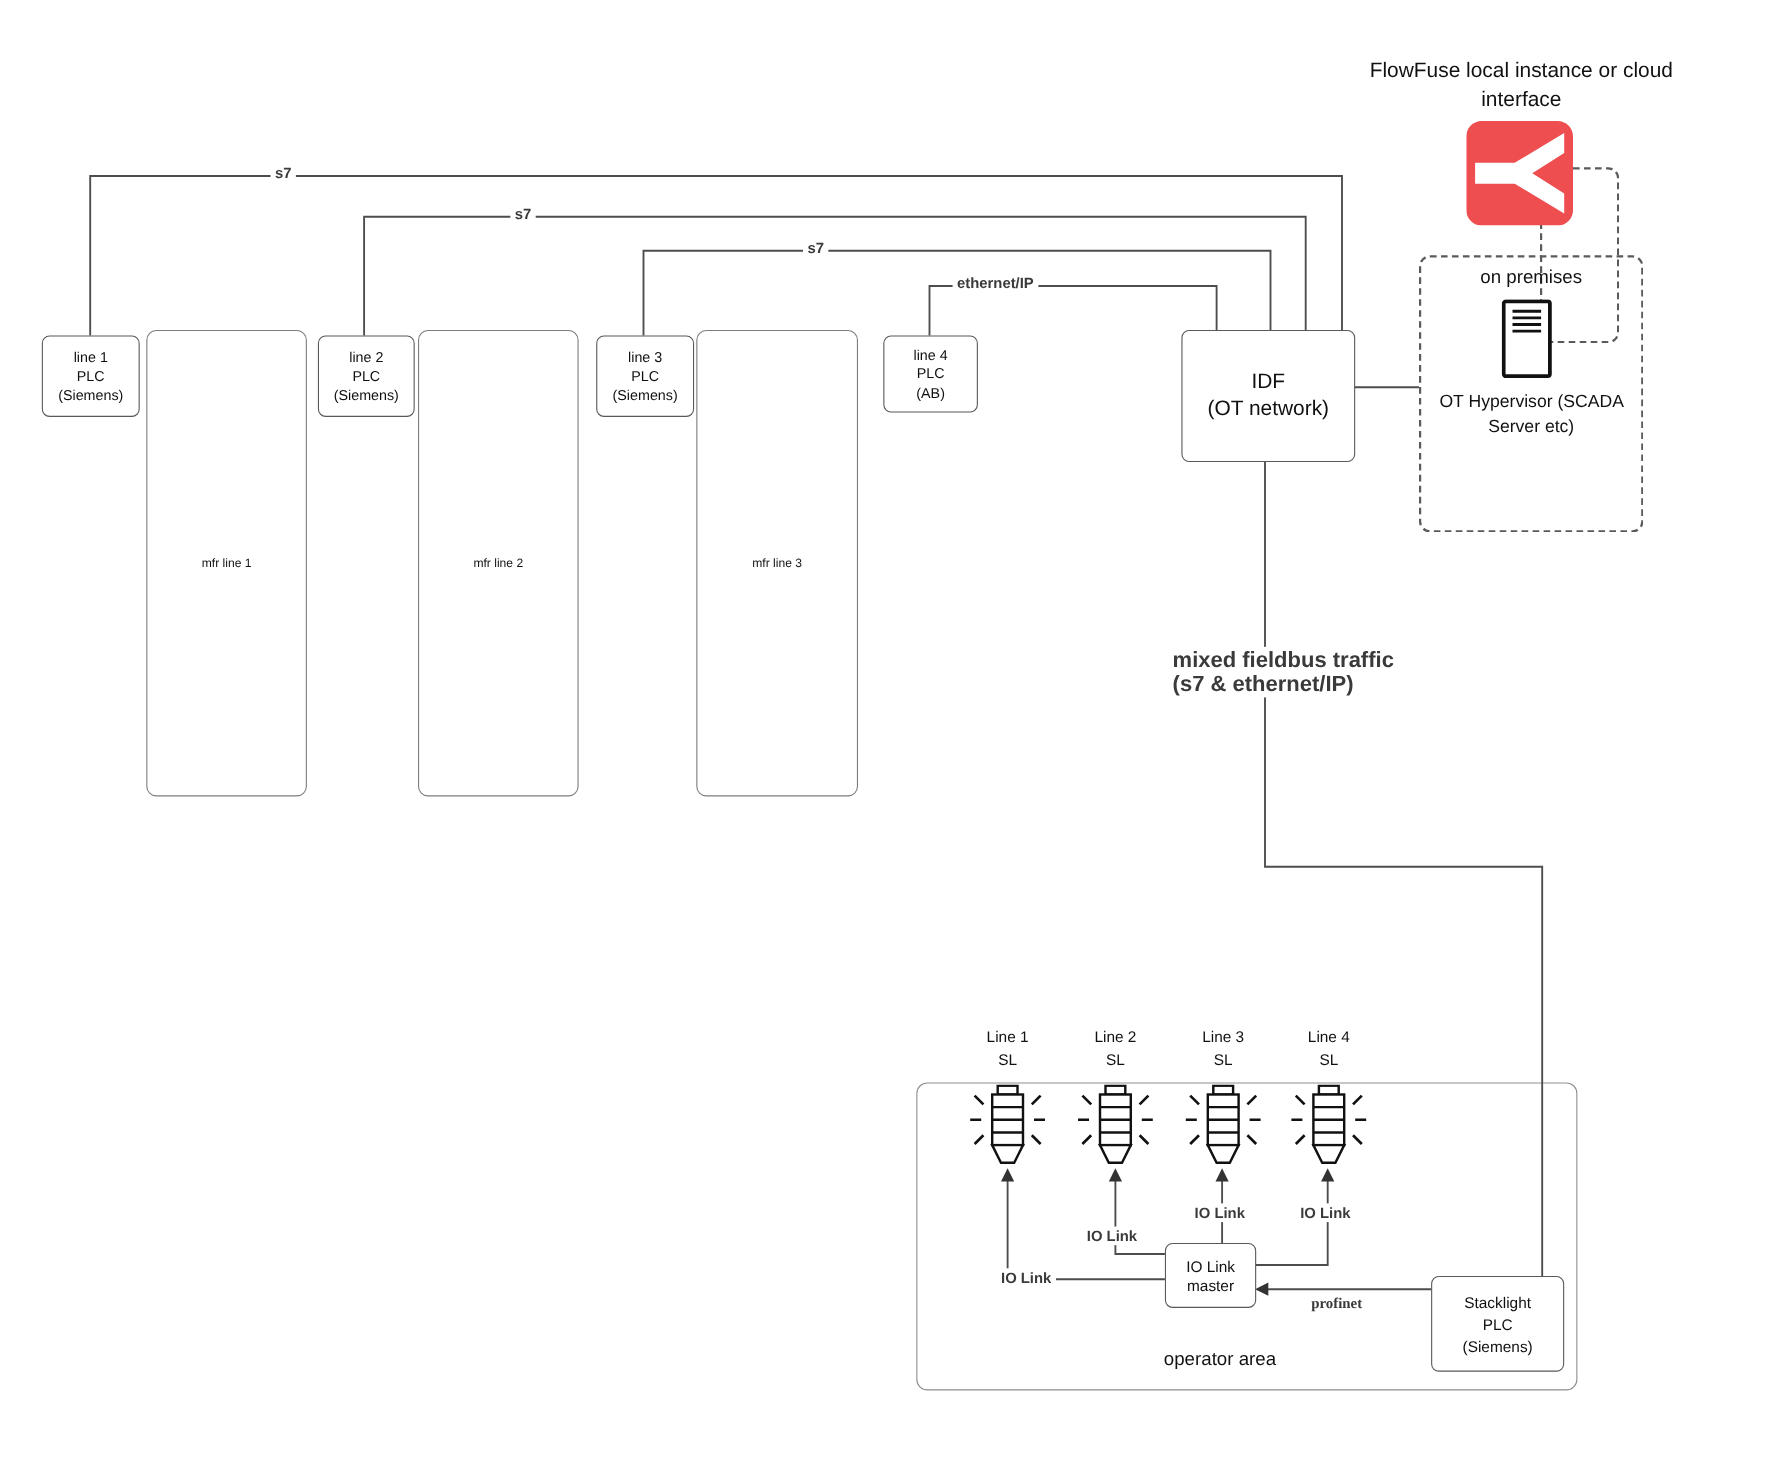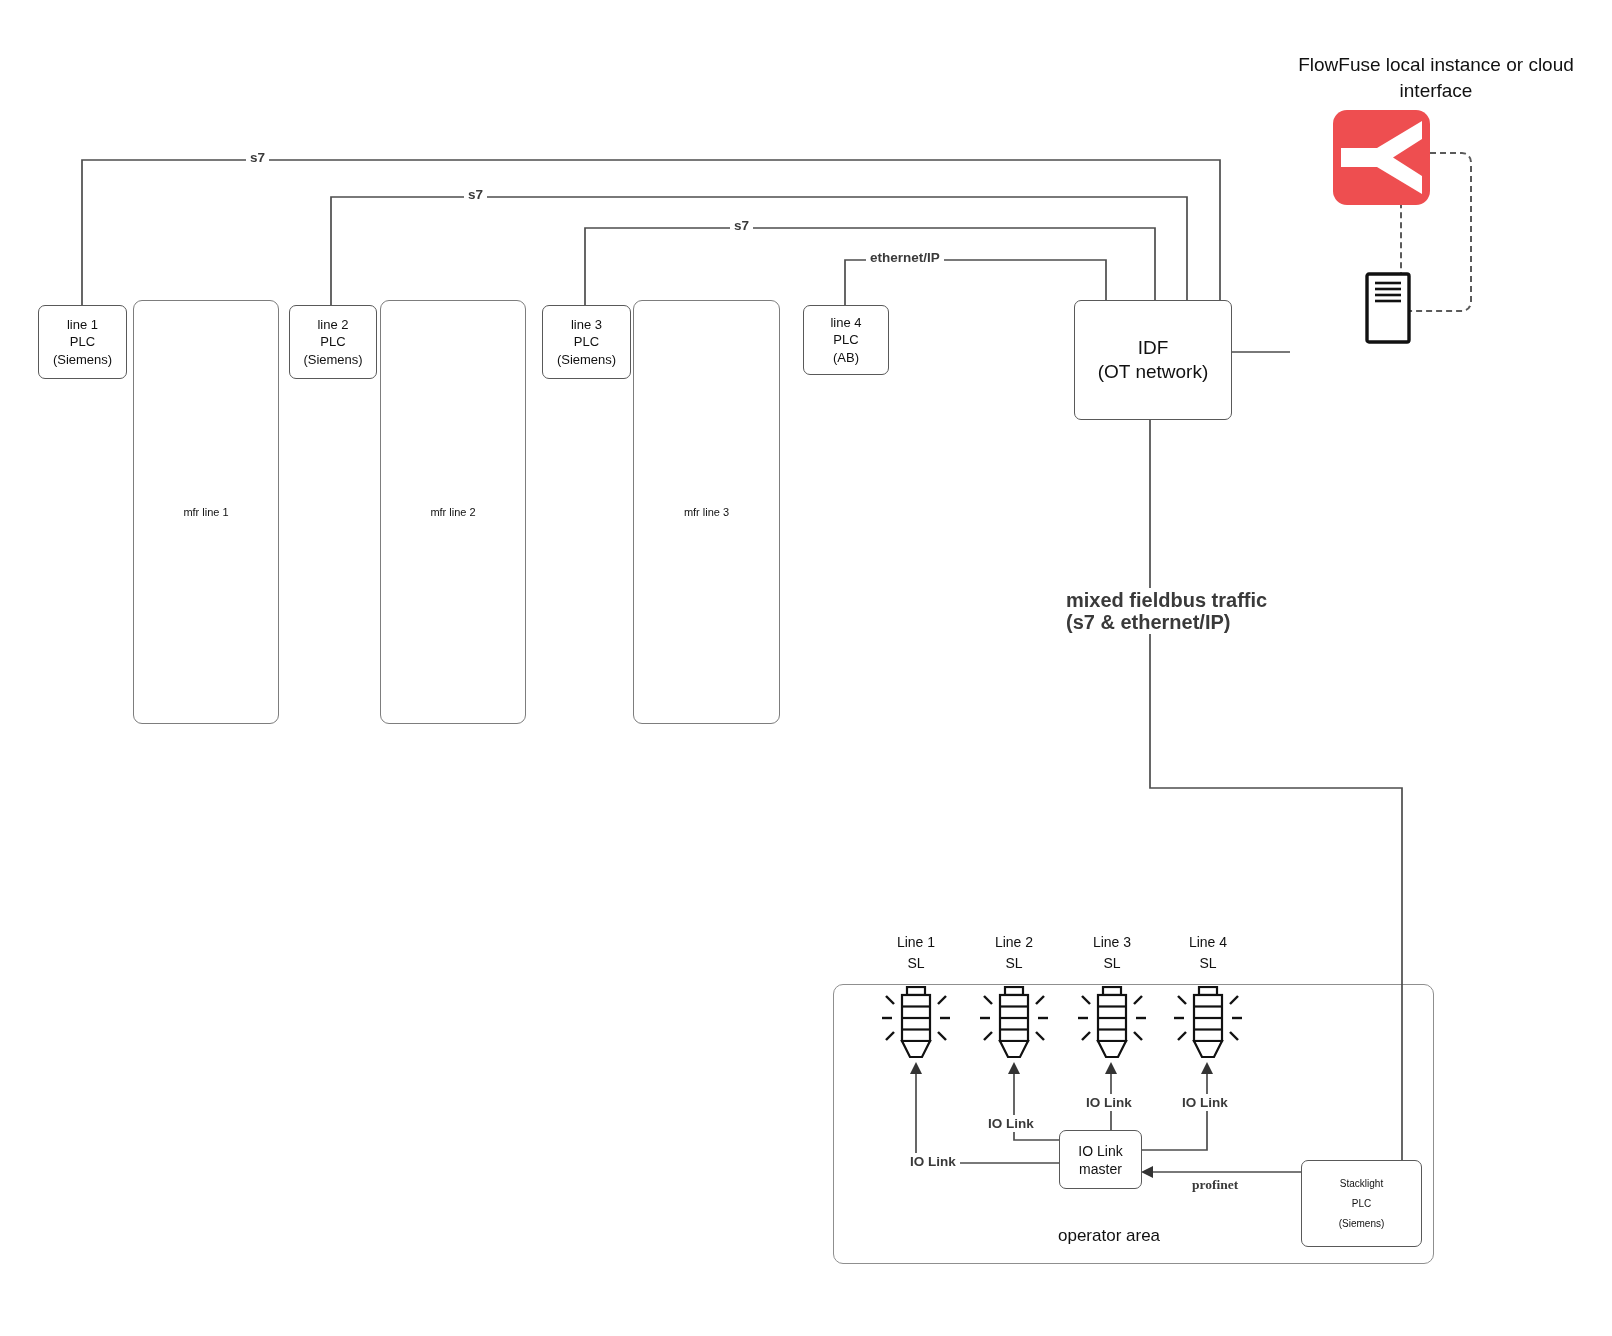--- a/index.html
+++ b/index.html
@@ -11,32 +11,32 @@
        text-align:center;z-index:2;}
   .box span{display:block;}
   .plc{font-size:13px;line-height:17.5px;}
   .mfr{border-color:#7d7d7d;border-radius:9px;font-size:11px;align-items:center;}
   .idf{font-size:19px;line-height:24px;}
   .op-area{background:transparent;border:1.6px solid #8f8f8f;border-radius:10px;z-index:0;}
   .dashedbox{position:absolute;border:2px dashed #5a5a5a;border-radius:10px;z-index:0;background:transparent;}
   .onprem{position:absolute;border:2px dashed #5a5a5a;border-radius:10px;z-index:1;background:transparent;}
   .onprem-label{position:absolute;width:100%;text-align:center;top:8px;font-size:17px;color:#111;}
   .hyper-text{position:absolute;left:0;width:100%;top:120px;text-align:center;font-size:16px;line-height:23px;color:#111;}
-  .ff-title{position:absolute;left:1286px;top:52px;width:300px;text-align:center;
+  .ff-title{position:absolute;left:1233px;top:52px;width:300px;text-align:center;
             font-size:19px;line-height:26px;color:#111;z-index:2;}
   .ff-logo{position:absolute;left:1333px;top:110px;width:97px;height:95px;z-index:3;}
   .edge-label{position:absolute;background:#fff;font-weight:bold;font-size:13.5px;
               color:#3a3a3a;padding:1px 4px;z-index:3;white-space:nowrap;}
   .mixed-label{position:absolute;left:1063px;top:588px;background:#fff;font-weight:bold;
                font-size:20px;line-height:22px;color:#3a3a3a;z-index:3;padding:1px 3px;}
   .sl-label{position:absolute;width:96px;text-align:center;font-size:14px;line-height:21px;
             color:#111;z-index:2;}
   .sl-icon{position:absolute;width:84px;height:84px;z-index:2;}
   .master{font-size:14px;line-height:18px;}
-  .slplc{font-size:10px;line-height:20px;}
+  .slplc{font-size:14px;line-height:20px;}
   .op-label{position:absolute;left:1058px;top:1226px;width:150px;text-align:left;
             font-size:17px;color:#111;z-index:2;}
   .server-icon{position:absolute;left:1365px;top:272px;width:46px;height:72px;z-index:2;}
 </style>
 </head>
 <body>
 
 <div class="canvas">
 
   <svg class="wires" width="1612" height="1336" viewBox="0 0 1612 1336">
@@ -67,20 +67,29 @@
     <span>cloud interface</span>
   </div>
 
   <div class="dashedbox" style="left:1400px;top:152px;width:68px;height:156px;"></div>
 
   <svg class="ff-logo" viewBox="0 0 97 95">
     <rect x="0" y="0" width="97" height="95" rx="14" fill="#ee4e50"></rect>
     <path d="M 8 38 H 44 L 89 11 V 29 L 60 47.5 L 89 66 V 84 L 44 57 H 8 Z" fill="#ffffff"></path>
   </svg>
 
+  <div class="onprem" style="left:1290px;top:232px;width:200px;height:248px;">
+    <div class="onprem-label">on premises</div>
+    <div class="hyper-text">
+      <span>OT</span>
+      <span>Hypervisor</span>
+      <span>(SCADA</span>
+      <span>Server etc)</span>
+    </div>
+  </div>
   <svg class="server-icon" viewBox="0 0 46 72">
     <rect x="2" y="2" width="42" height="68" rx="2" fill="#fff" stroke="#111" stroke-width="3.4"></rect>
     <g stroke="#111" stroke-width="2.6">
       <line x1="10" y1="11" x2="36" y2="11"></line>
       <line x1="10" y1="17" x2="36" y2="17"></line>
       <line x1="10" y1="23" x2="36" y2="23"></line>
       <line x1="10" y1="29" x2="36" y2="29"></line>
     </g>
   </svg>
 

